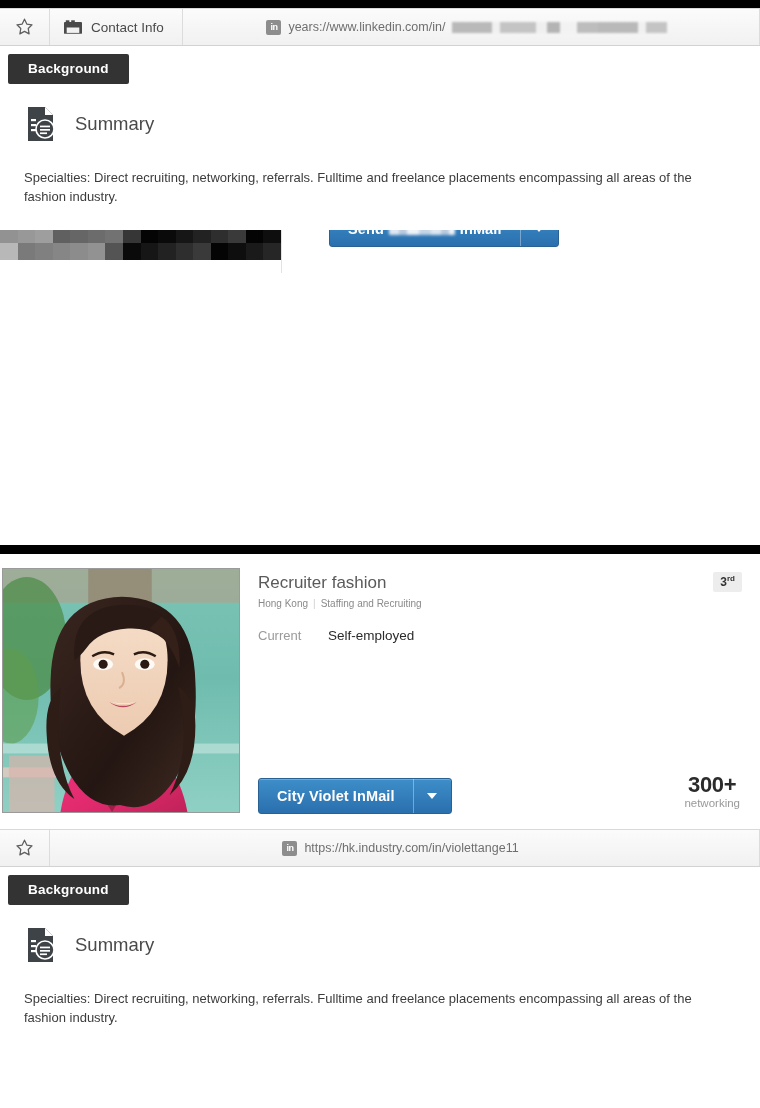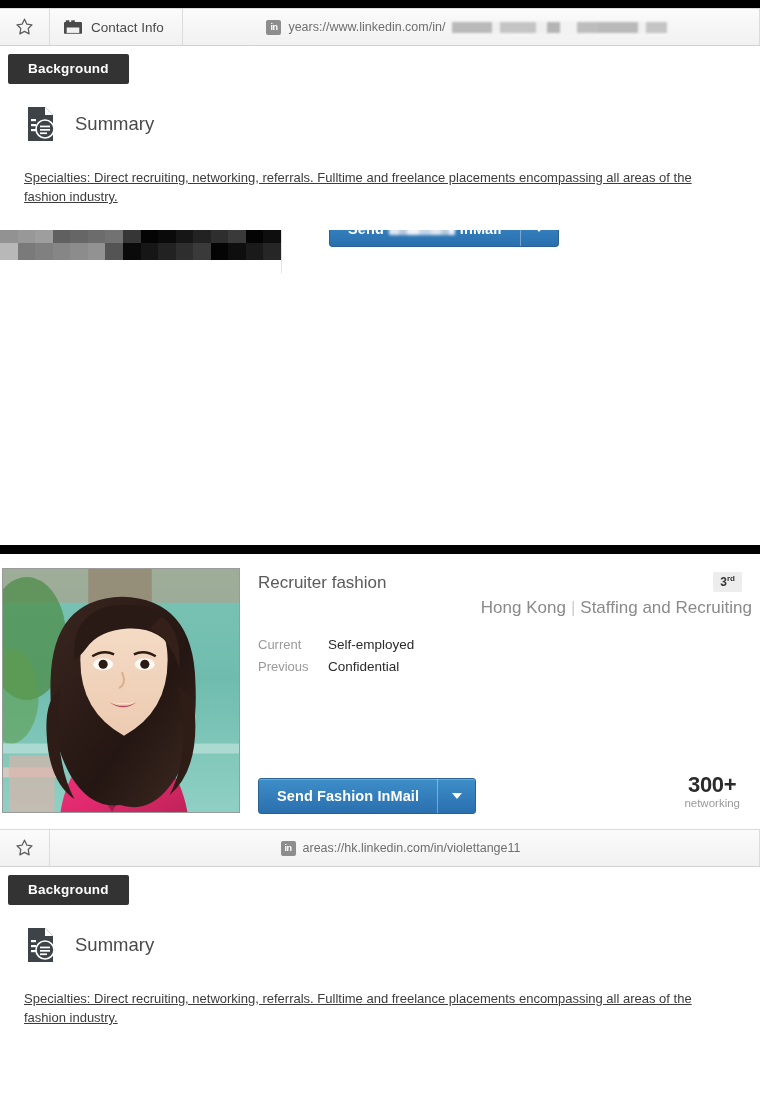--- a/index.html
+++ b/index.html
@@ -111,42 +111,42 @@
     display:inline-block; background:#333333; color:#fff;
     font-size:13.5px; font-weight:bold; padding:7px 20px 8px 20px;
     margin-left:8px; border-radius:2px; letter-spacing:.2px;
   }
 
   
   .summary { position:relative; background:#fff; padding:22px 24px 8px 24px; }
   .sum-head { display:flex; align-items:center; gap:17px; margin-bottom:26px; }
   .sum-title { font-size:18.5px; color:#4a4a4a; }
   .sum-p { font-size:13px; color:#3c3c3c; line-height:19px; margin-bottom:16px; max-width:700px; }
-  .sum-p.last { max-width:712px;text-decoration:underline; }
+  .sum-p.last { max-width:712px; }
 
   
   .docicon { width:34px; height:36px; position:relative; flex:none; }
 
   
   .divider { position:absolute; left:0; top:545px; width:760px; height:9px; background:#000; }
 
   
   .shot2 { position:absolute; left:0; top:554px; width:760px; height:554px; background:#fff; }
   .hdr2 { position:relative; width:760px; height:275px; background:#fff; }
 
   .photo {
     position:absolute; left:2px; top:14px; width:238px; height:245px;
     border:1px solid #9a9a9a; overflow:hidden; background:#6fb7ad;
   }
   .photo svg { display:block; width:100%; height:100%; }
 
   .hdr2-right { position:absolute; left:258px; top:18px; right:8px; }
   .name2 { font-size:30px; font-weight:bold; color:#222; letter-spacing:-.4px; line-height:34px; }
   .title2 { font-size:17px; color:#5a5a5a; margin-top:1px; }
-  .sub2 { font-size:17px; color:#8a8a8a; margin-top:5px;text-align:right; }
+  .sub2 { font-size:10px; color:#8a8a8a; margin-top:5px; }
   .sub2 .sep { color:#cfcfcf; padding:0 5px; }
   .facts2 { margin-top:15px; font-size:13px; }
   .facts2 .row { display:flex; align-items:center; height:22px; }
   .facts2 .lab { width:70px; color:#9a9a9a; }
   .facts2 .val { color:#2b2b2b; font-size:13.5px; }
 
   .badge3 {
     position:absolute; right:18px; top:18px;
     background:#ededed; color:#333; font-size:12px; font-weight:bold;
     padding:3px 7px 4px 7px; border-radius:2px; line-height:1;
@@ -567,51 +567,47 @@
       <div class="hdr2-right">
         <div class="title2">Recruiter fashion</div>
         <div class="sub2">
           <span>Hong Kong</span><span class="sep">|</span><span>Staffing and Recruiting</span>
         </div>
         <div class="facts2">
           <div class="row">
             <span class="lab">Current</span>
             <span class="val">Self-employed</span>
           </div>
-          <div class="row">
-            <span class="lab">Previous</span>
-            <span class="val">Confidential</span>
-          </div>
         </div>
       </div>
 
       <div class="btnrow2">
         <div class="inmail">
-          <div class="main">Send Fashion InMail</div>
+          <div class="main">City Violet InMail</div>
           <div class="caret">
             <span class="caret-glyph"></span>
           </div>
         </div>
       </div>
 
       <div class="conns">
         <div class="n">300+</div>
         <div class="l">networking</div>
       </div>
     </div>
 
     <div class="strip">
       <div class="cell cell-star">
         <svg width="21" height="20" viewBox="0 0 24 24">
           <path d="M12 2.6l2.76 5.86 6.24.9-4.52 4.5 1.07 6.35L12 17.2l-5.55 3.01 1.07-6.35L3 9.36l6.24-.9z" fill="none" stroke="#5e5e5e" stroke-width="1.5" stroke-linejoin="round"></path>
         </svg>
       </div>
       <div class="cell cell-url">
         <span class="li-badge">in</span>
-        <span class="urltext">areas://hk.linkedin.com/in/violettange11</span>
+        <span class="urltext">https://hk.industry.com/in/violettange11</span>
       </div>
     </div>
 
     <div class="bg-wrap">
       <span class="bg-tab">Background</span>
     </div>
 
     <div class="summary">
       <div class="sum-head">
         <span class="docicon">

